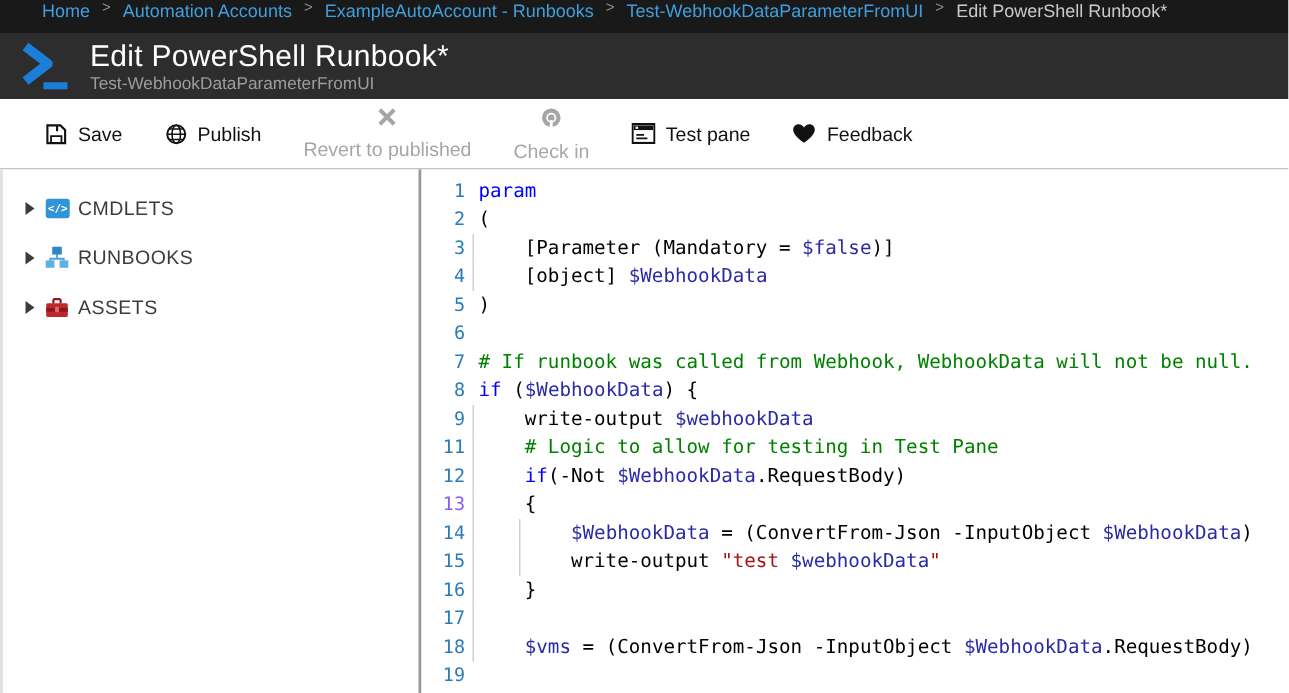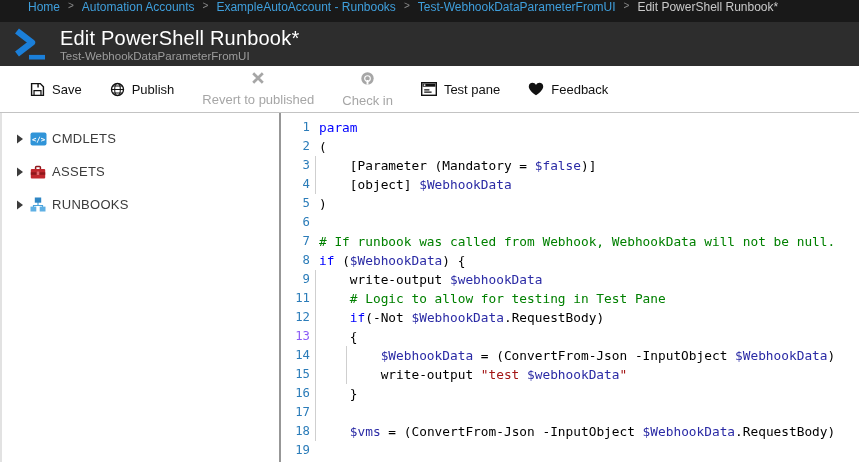--- a/index.html
+++ b/index.html
@@ -150,45 +150,45 @@
         </span>
         <span class="side-label">CMDLETS</span>
       </div>
       <div class="side-row">
         <span class="side-caret">
           <svg width="8" height="10" viewBox="0 0 8 10">
             <path d="M1 0.6 L7 5 L1 9.4 Z" fill="#3c3c3c"></path>
           </svg>
         </span>
         <span class="side-ic">
+          <svg width="16" height="15" viewBox="0 0 16 15" fill="none">
+            <path d="M8 4.5 V8.5 M3.5 12 V8.5 H12.5 V12" stroke="#4aa3dc" stroke-width="1.2"></path>
+            <rect x="4.8" y="0.5" width="6.4" height="5.2" fill="#2f86c4"></rect>
+            <rect x="0.5" y="9.6" width="5.8" height="4.9" fill="#5fb0e4"></rect>
+            <rect x="9.7" y="9.6" width="5.8" height="4.9" fill="#5fb0e4"></rect>
+          </svg>
+        </span>
+        <span class="side-label">RUNBOOKS</span>
+      </div>
+      <div class="side-row">
+        <span class="side-caret">
+          <svg width="8" height="10" viewBox="0 0 8 10">
+            <path d="M1 0.6 L7 5 L1 9.4 Z" fill="#3c3c3c"></path>
+          </svg>
+        </span>
+        <span class="side-ic">
           <svg width="16" height="14" viewBox="0 0 16 14" fill="none">
             <path d="M5.6 4.4 V2.3 a0.9 0.9 0 0 1 0.9 -0.9 h3 a0.9 0.9 0 0 1 0.9 0.9 V4.4" stroke="#8f181c" stroke-width="1.5"></path>
             <rect x="0.8" y="4.1" width="14.4" height="9.3" rx="1" fill="#c0272d"></rect>
             <rect x="0.8" y="7.3" width="14.4" height="2.5" fill="#8f181c"></rect>
             <rect x="6.7" y="6.5" width="2.6" height="3.6" rx="0.5" fill="#e0696e"></rect>
           </svg>
         </span>
         <span class="side-label">ASSETS</span>
       </div>
-      <div class="side-row">
-        <span class="side-caret">
-          <svg width="8" height="10" viewBox="0 0 8 10">
-            <path d="M1 0.6 L7 5 L1 9.4 Z" fill="#3c3c3c"></path>
-          </svg>
-        </span>
-        <span class="side-ic">
-          <svg width="16" height="15" viewBox="0 0 16 15" fill="none">
-            <path d="M8 4.5 V8.5 M3.5 12 V8.5 H12.5 V12" stroke="#4aa3dc" stroke-width="1.2"></path>
-            <rect x="4.8" y="0.5" width="6.4" height="5.2" fill="#2f86c4"></rect>
-            <rect x="0.5" y="9.6" width="5.8" height="4.9" fill="#5fb0e4"></rect>
-            <rect x="9.7" y="9.6" width="5.8" height="4.9" fill="#5fb0e4"></rect>
-          </svg>
-        </span>
-        <span class="side-label">RUNBOOKS</span>
-      </div>
     </div>
   <div class="vdivider"></div>
   <div class="editor" id="editor">
       <div class="cl">
         <span class="ln" style="color: rgb(43, 124, 185);">1</span>
         <span class="ct"><span style="color: rgb(0, 0, 255);">param</span></span>
       </div>
       <div class="cl">
         <span class="ln" style="color: rgb(43, 124, 185);">2</span>
         <span class="ct"><span style="color: rgb(0, 0, 0);">(</span></span>

